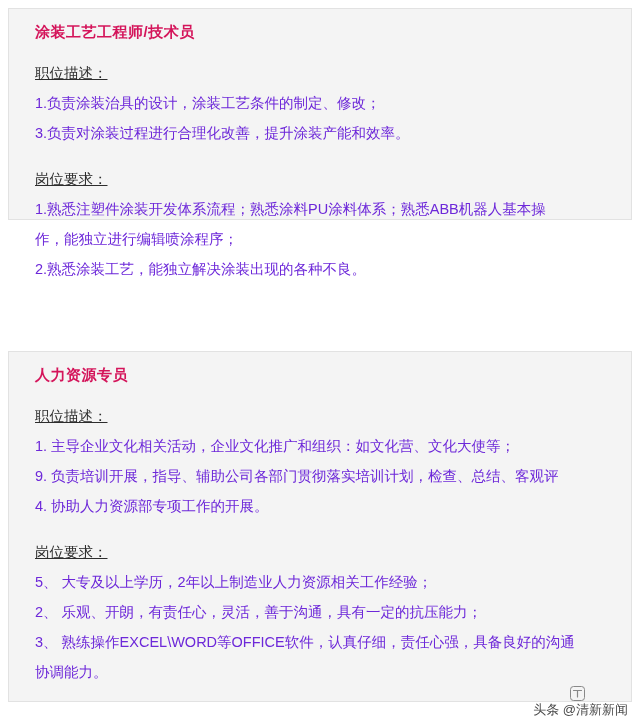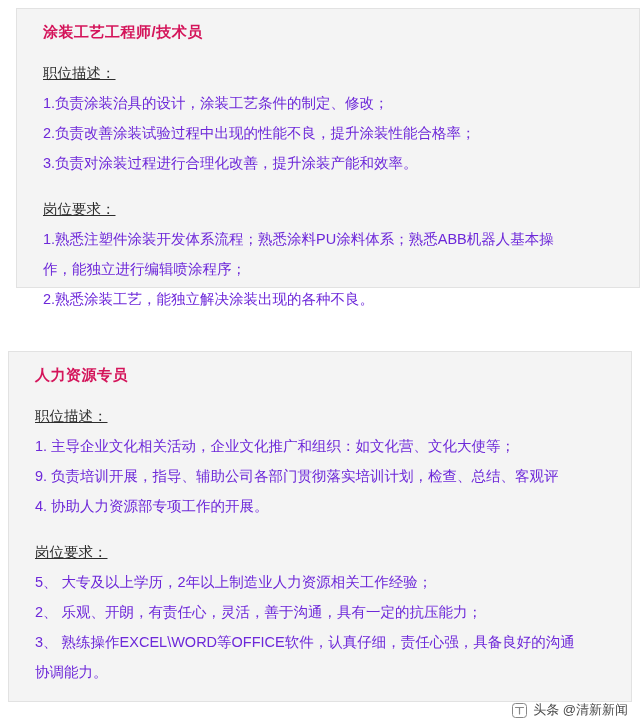--- a/index.html
+++ b/index.html
@@ -22,24 +22,24 @@
     box-sizing: border-box;
   }
   .section {
     background: #f4f4f4;
     border: 1px solid #e2e2e2;
     box-sizing: border-box;
     padding: 0;
   }
   .section-1 {
     position: absolute;
-    left: 16px;
+    left: 8px;
     top: 8px;
     width: 624px;
-    height: 280px;
+    height: 212px;
   }
   .section-2 {
     position: absolute;
     left: 8px;
     top: 351px;
     width: 624px;
     height: 351px;
   }
   .job-title {
     color: #d4145a;
@@ -70,20 +70,21 @@
     height: 16px;
   }
   .footer {
     position: absolute;
     right: 12px;
     bottom: 8px;
     display: flex;
     align-items: center;
     font-size: 13px;
     color: #555555;
+    flex-direction: column;
   }
   .footer-logo {
     display: inline-flex;
     align-items: center;
     margin-right: 6px;
   }
   .footer-logo svg {
     display: block;
   }
   .footer-text {
@@ -95,21 +96,20 @@
 <body>
 
 <div class="page">
 
   <div class="section section-1">
     <div class="job-title">涂装工艺工程师/技术员</div>
 
     <div class="body-block">
       <div class="sub-head">职位描述：</div>
       <div class="line">1.负责涂装治具的设计，涂装工艺条件的制定、修改；</div>
-      <div class="line">2.负责改善涂装试验过程中出现的性能不良，提升涂装性能合格率；</div>
       <div class="line">3.负责对涂装过程进行合理化改善，提升涂装产能和效率。</div>
 
       <div class="gap"></div>
 
       <div class="sub-head">岗位要求：</div>
       <div class="line">1.熟悉注塑件涂装开发体系流程；熟悉涂料PU涂料体系；熟悉ABB机器人基本操</div>
       <div class="line">作，能独立进行编辑喷涂程序；</div>
       <div class="line">2.熟悉涂装工艺，能独立解决涂装出现的各种不良。</div>
     </div>
   </div>

